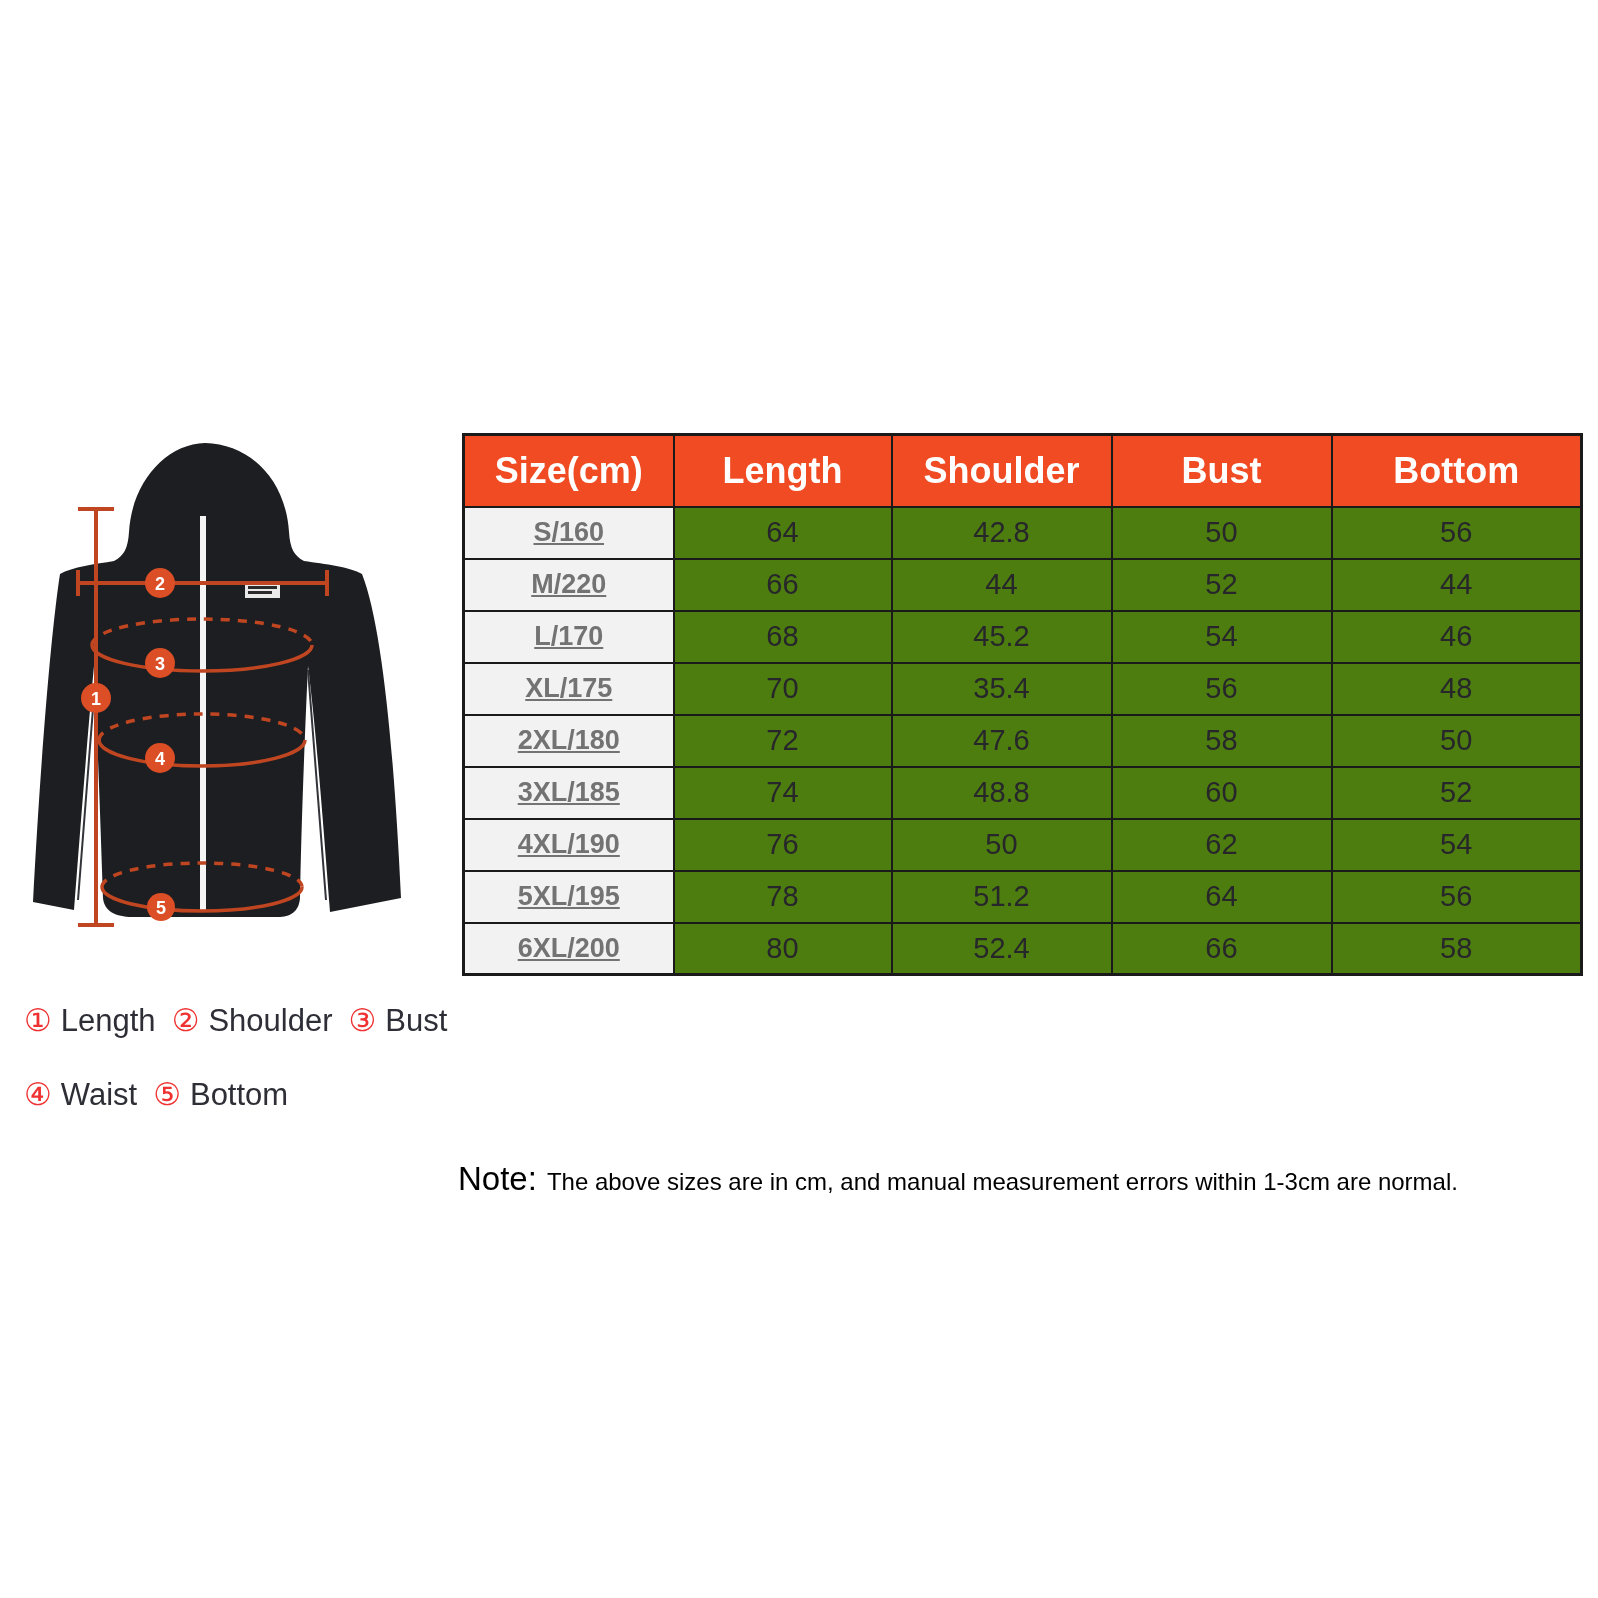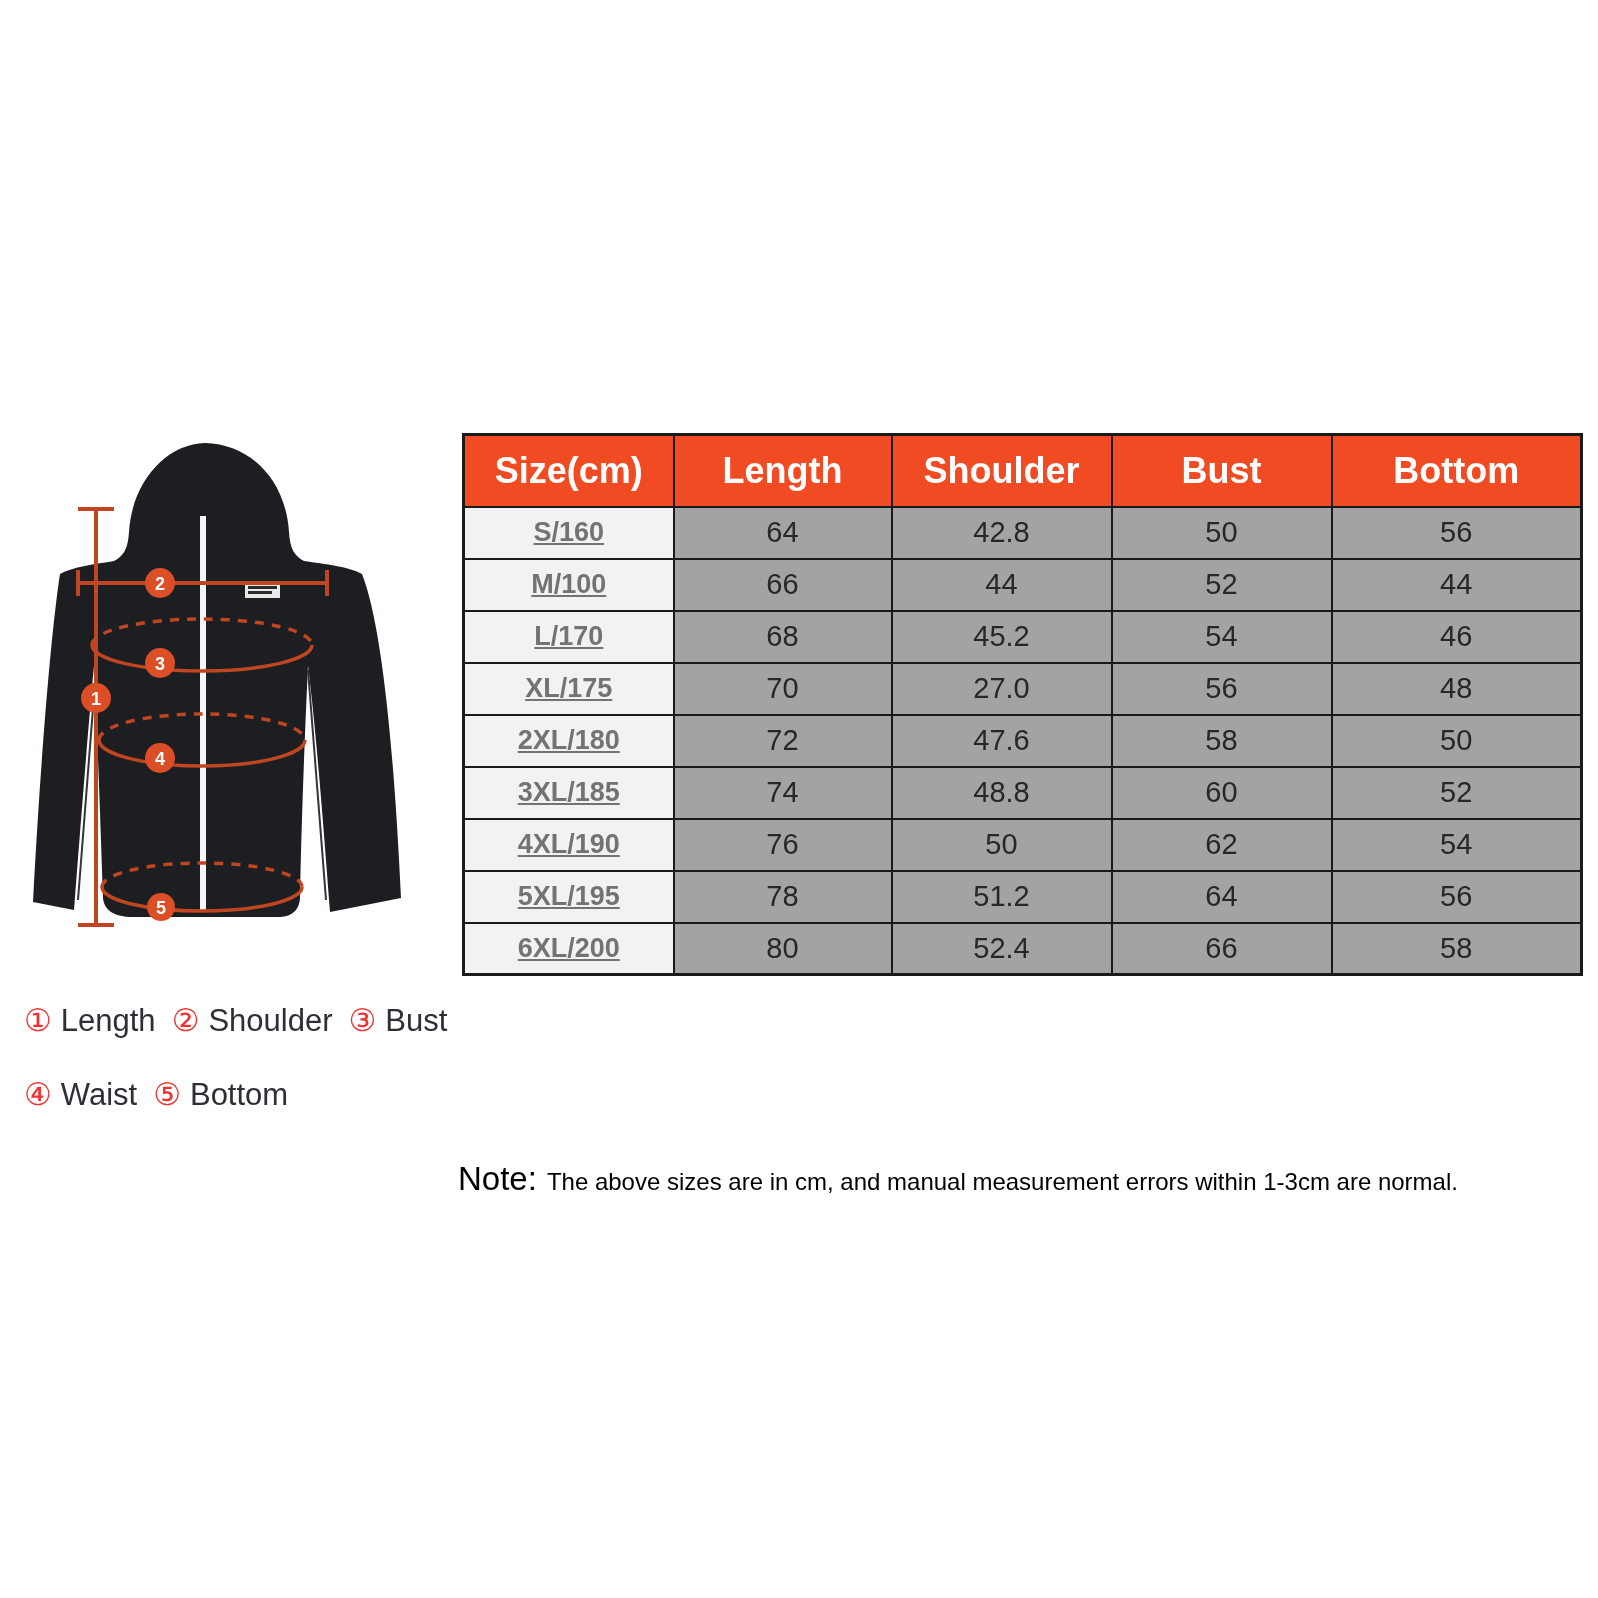--- a/index.html
+++ b/index.html
@@ -37,21 +37,21 @@
   }
   table.size-table tbody th {
     background: #F2F2F2;
     color: #737373;
     font-size: 27px;
     font-weight: bold;
     height: 52px;
     text-decoration: underline;
   }
   table.size-table tbody td {
-    background: #a3a3a3;
+    background: #4d7c0f;
     color: #26262b;
     font-size: 29px;
     font-weight: normal;
   }
 
   
   .note {
     position: absolute;
     left: 458px;
     top: 1160px;
@@ -199,37 +199,37 @@
     </thead>
     <tbody>
         <tr>
           <th>S/160</th>
           <td>64</td>
           <td>42.8</td>
           <td>50</td>
           <td>56</td>
         </tr>
         <tr>
-          <th>M/100</th>
+          <th>M/220</th>
           <td>66</td>
           <td>44</td>
           <td>52</td>
           <td>44</td>
         </tr>
         <tr>
           <th>L/170</th>
           <td>68</td>
           <td>45.2</td>
           <td>54</td>
           <td>46</td>
         </tr>
         <tr>
           <th>XL/175</th>
           <td>70</td>
-          <td>27.0</td>
+          <td>35.4</td>
           <td>56</td>
           <td>48</td>
         </tr>
         <tr>
           <th>2XL/180</th>
           <td>72</td>
           <td>47.6</td>
           <td>58</td>
           <td>50</td>
         </tr>

